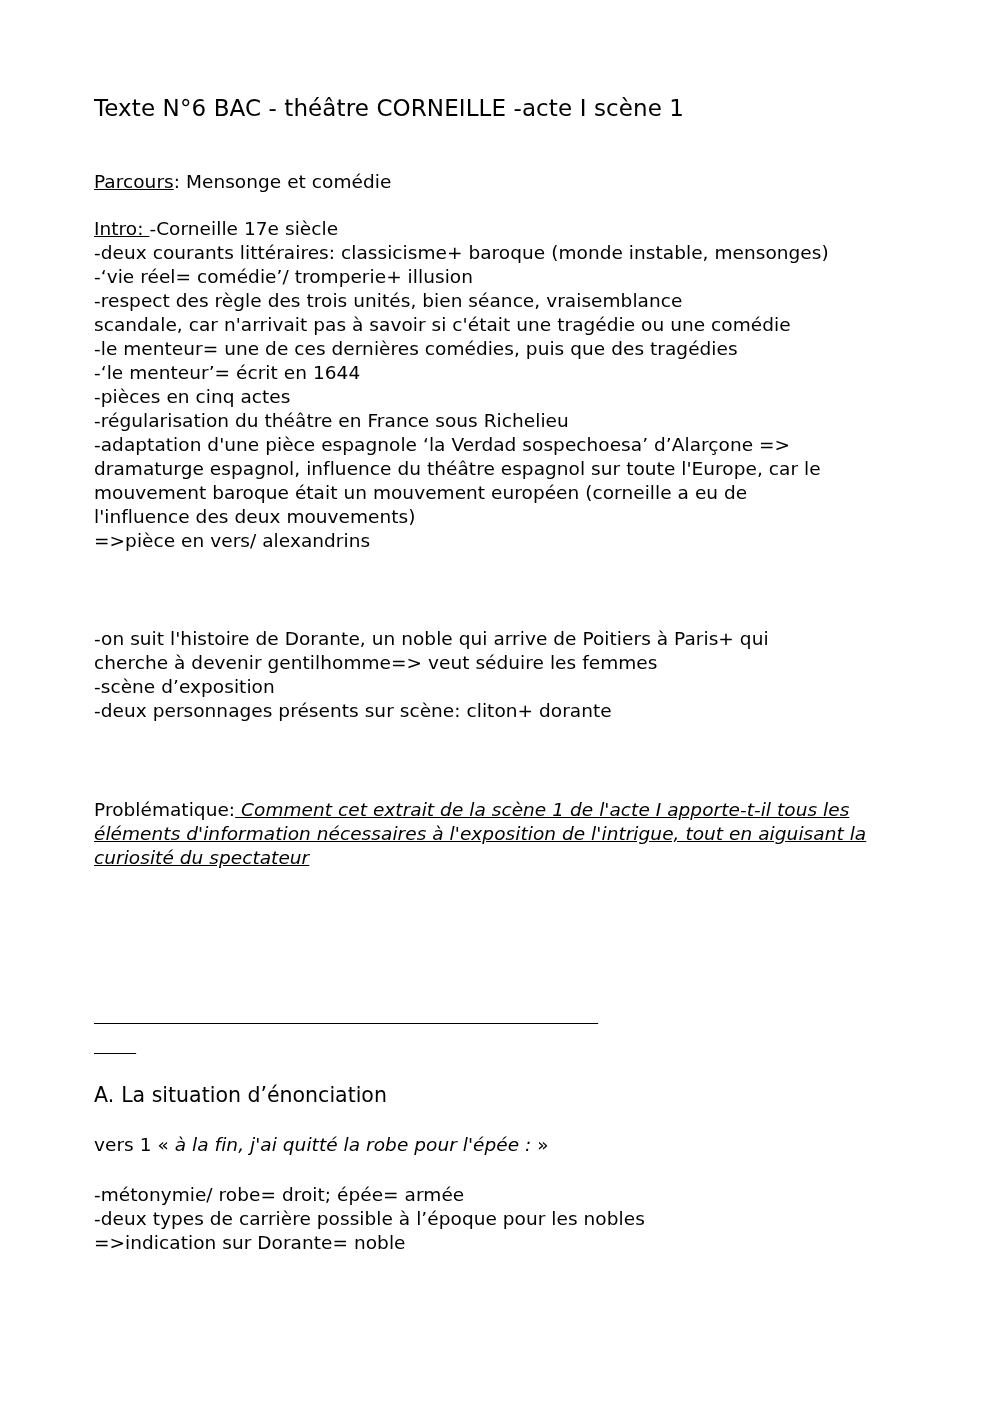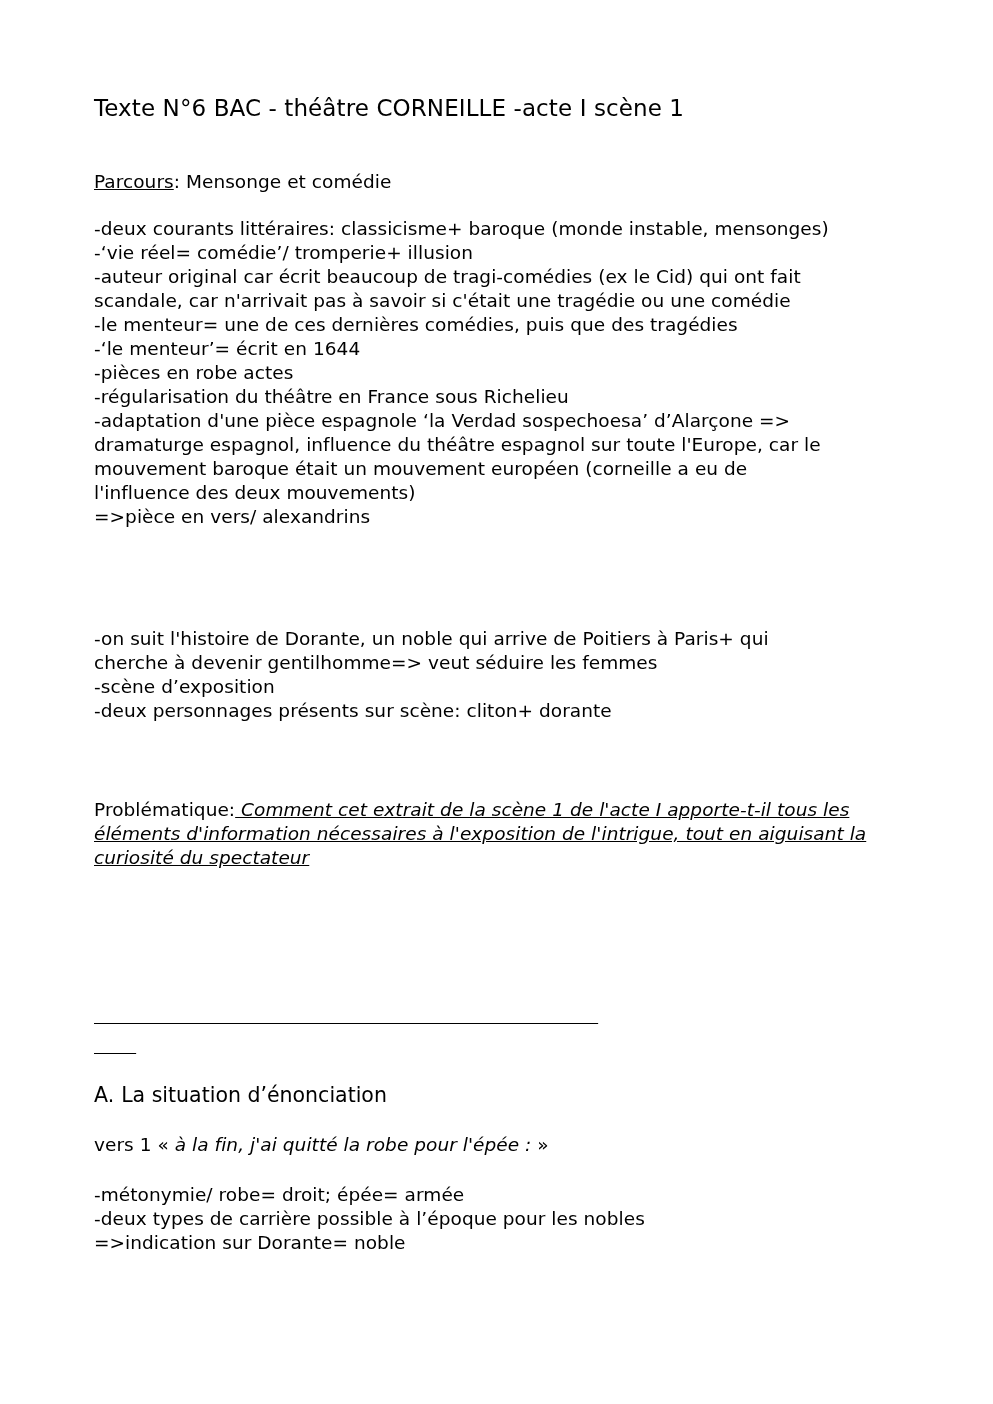--- a/index.html
+++ b/index.html
@@ -120,27 +120,28 @@
 
 <div class="page">
 
   <div class="doc-title">Texte N°6  BAC - théâtre CORNEILLE -acte I scène 1</div>
 
   <div class="block" id="parcours-block">
     <span class="ln"><span class="u">Parcours</span><span>: Mensonge et comédie</span></span>
   </div>
 
   <div class="block" id="intro-block">
+    <span class="ln"><span class="u">Intro: </span><span>-Corneille 17e siècle</span></span>
     <span class="ln">-deux courants littéraires: classicisme+ baroque (monde instable, mensonges)</span>
     <span class="ln">-‘vie réel= comédie’/ tromperie+ illusion</span>
-    <span class="ln">-auteur original car écrit beaucoup de tragi-comédies (ex le Cid) qui ont fait</span>
+    <span class="ln">-respect des règle des trois unités, bien séance, vraisemblance</span>
     <span class="ln">scandale, car n'arrivait pas à savoir si c'était une tragédie ou une comédie</span>
     <span class="ln">-le menteur= une de ces dernières comédies, puis que des tragédies</span>
     <span class="ln">-‘le menteur’= écrit en 1644</span>
-    <span class="ln">-pièces en robe actes</span>
+    <span class="ln">-pièces en cinq actes</span>
     <span class="ln">-régularisation du théâtre en France sous Richelieu</span>
     <span class="ln">-adaptation d'une pièce espagnole ‘la Verdad sospechoesa’ d’Alarçone =&gt;</span>
     <span class="ln">dramaturge espagnol, influence du théâtre espagnol sur toute l'Europe, car le</span>
     <span class="ln">mouvement baroque était un mouvement européen (corneille a eu de</span>
     <span class="ln">l'influence des deux mouvements)</span>
     <span class="ln">=&gt;pièce en vers/ alexandrins</span>
   </div>
 
   <div class="block" id="histoire-block">
     <span class="ln">-on suit l'histoire de Dorante, un noble qui arrive de Poitiers à Paris+ qui</span>

